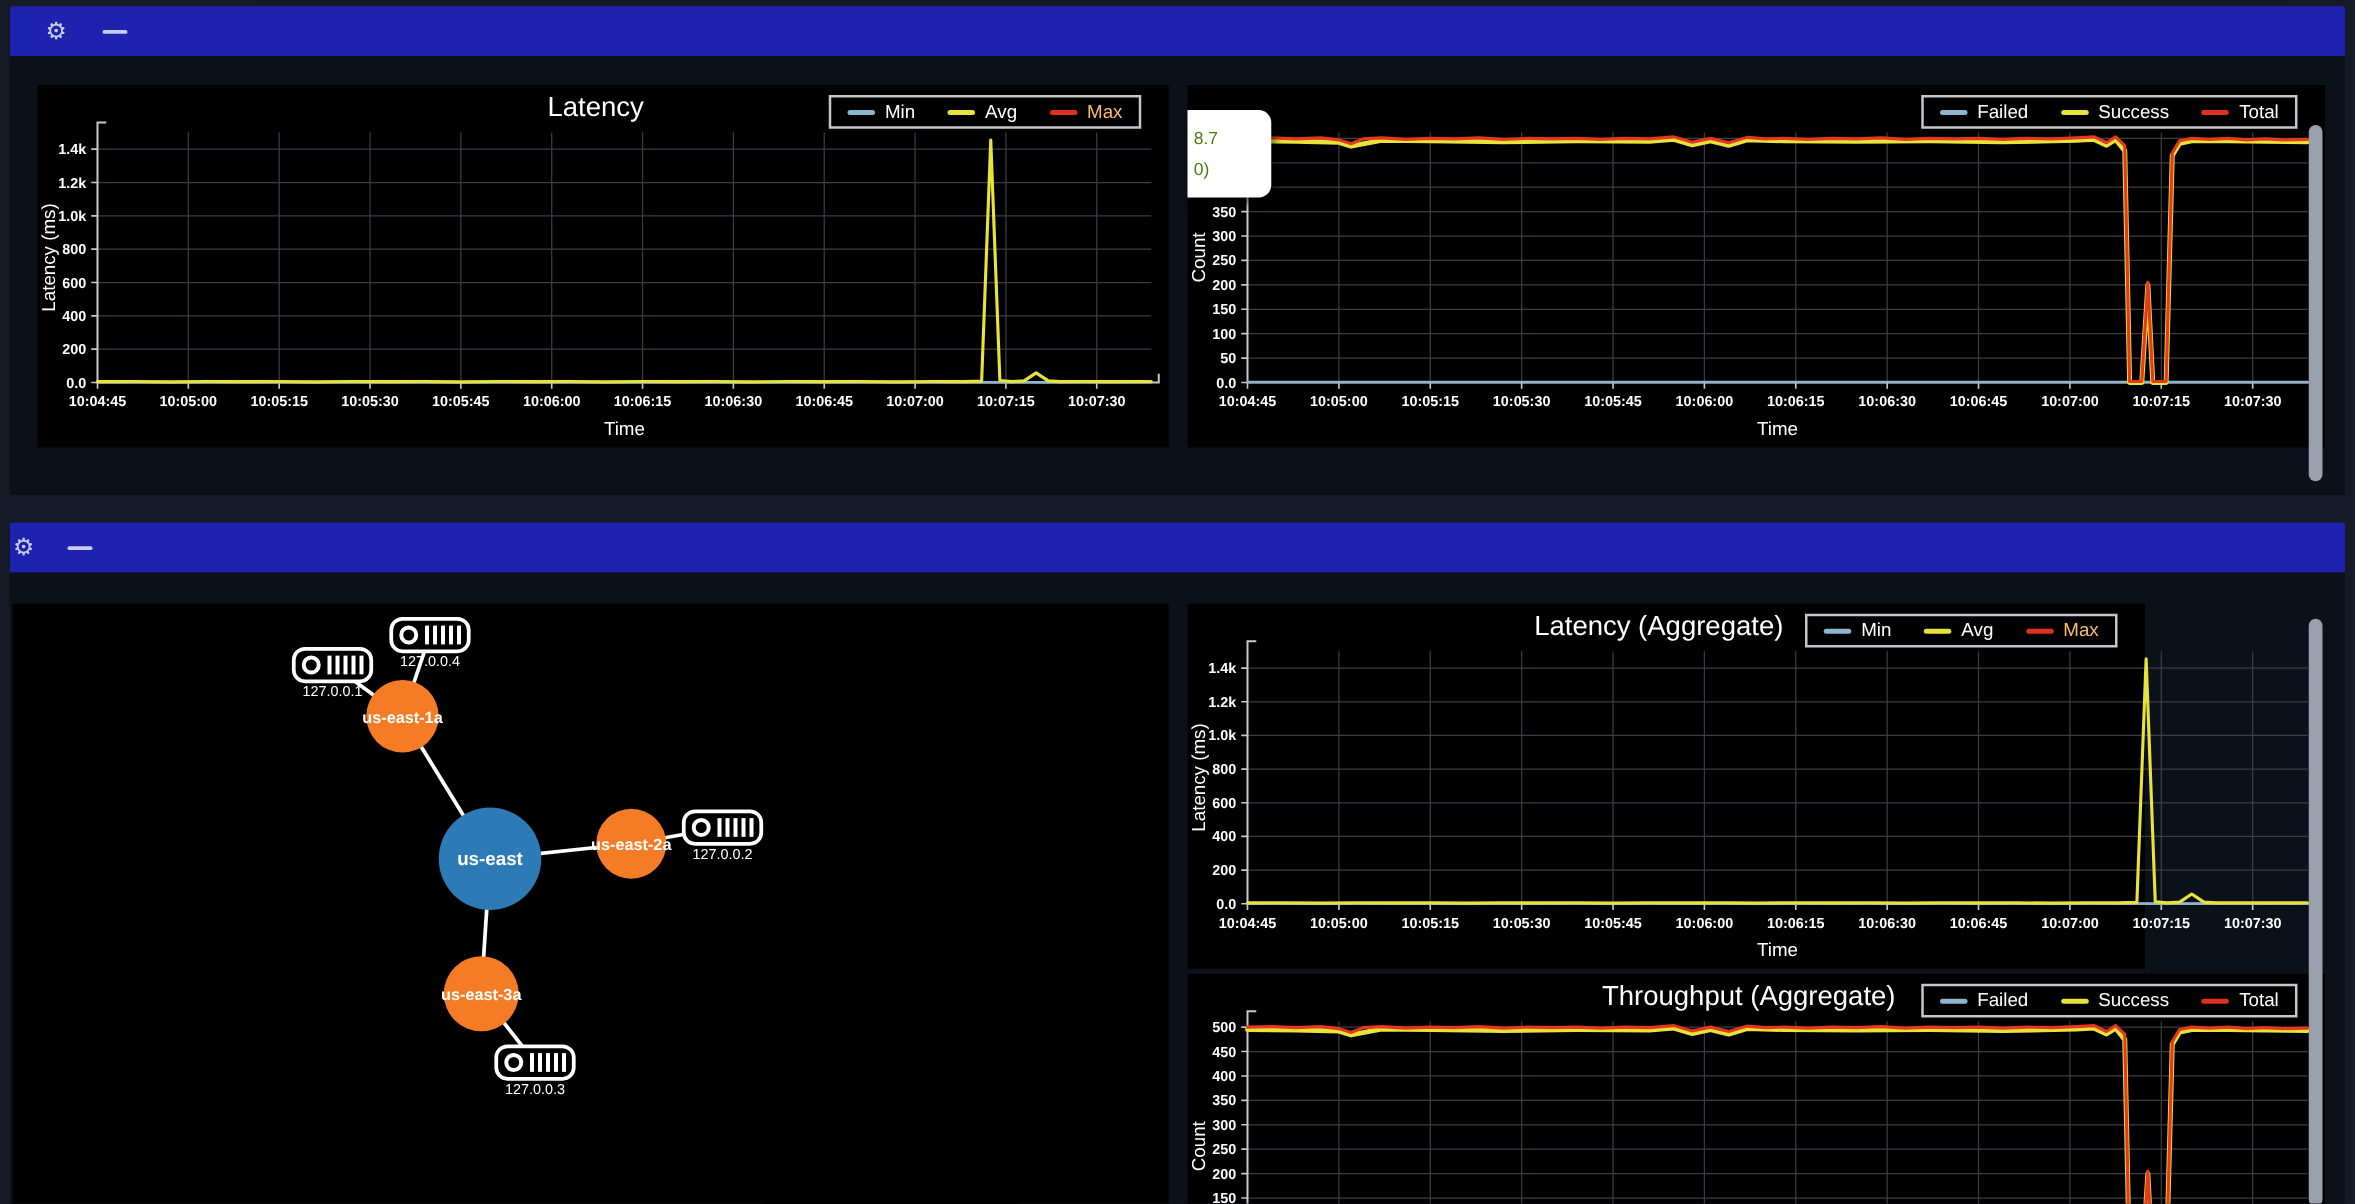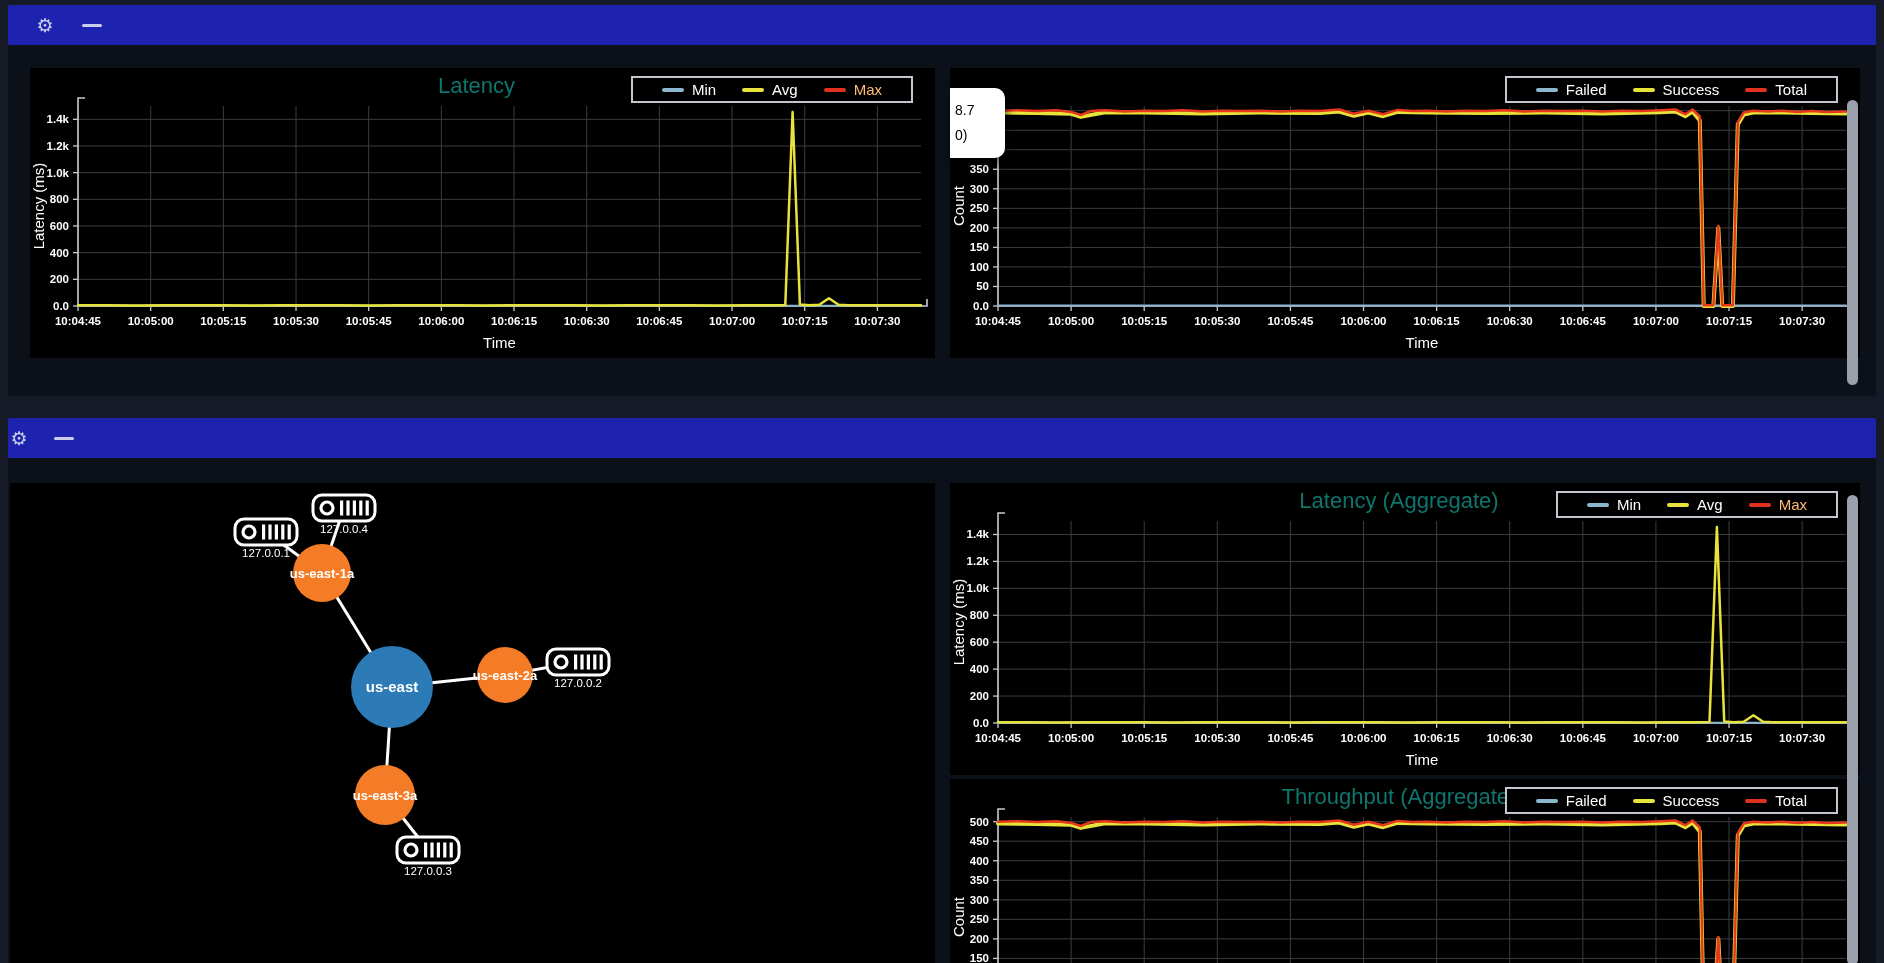--- a/index.html
+++ b/index.html
@@ -6,27 +6,27 @@
   #screen{position:relative;width:1884px;height:963px;overflow:hidden;background:#151a26;}
   .panel{position:absolute;left:8px;width:1868px;}
   .panel-header{height:40px;background:#1d23ae;display:flex;align-items:center;border-radius:2px 2px 0 0;}
   .panel-body{position:relative;background:#0c1018;overflow:visible;}
   .hicon{display:flex;align-items:center;justify-content:center;cursor:pointer;}
   .gear{color:#c9cdec;font-size:19px;line-height:1;width:22px;text-align:center;}
   .minus{width:20px;height:3px;background:#c9cdec;border-radius:2px;}
   .p2-title{color:#eef0f8;font-weight:bold;font-size:15.5px;margin-left:14px;flex:1;}
   .chart{position:absolute;background:#000;}
   .chart svg{position:absolute;left:0;top:0;}
-  .chart-title{position:absolute;top:5px;left:0;right:12px;text-align:center;font-size:22px;color:#0f766e;z-index:2;pointer-events:none;}
-  .legend{position:absolute;top:8px;right:22px;display:flex;align-items:center;border:2px solid #c3c7cd;background:#000;padding:3px 16px;z-index:3;margin-left:32px;}
+  .chart-title{position:absolute;top:5px;left:0;right:12px;text-align:center;font-size:22px;color:#ffffff;z-index:2;pointer-events:none;}
+  .legend{position:absolute;top:8px;right:22px;display:flex;align-items:center;border:2px solid #c3c7cd;background:#000;padding:3px 0;z-index:3;margin-left:32px;}
   .legend-item{display:flex;align-items:center;gap:8px;margin:0 13px;cursor:pointer;}
   .dash{width:22px;height:4px;border-radius:2px;display:inline-block;}
   .lbl{color:#fff;font-size:15px;white-space:nowrap;}
   .lbl.dim{color:#fdba74;}
-  .chart-tooltip{position:absolute;left:0;top:20px;width:50px;background:#fff;color:#000000;border-radius:0 10px 10px 0;padding:10px 0 10px 5px;font-size:14px;line-height:1.8;box-shadow:2px 3px 8px rgba(0,0,0,.6);z-index:4;}
+  .chart-tooltip{position:absolute;left:0;top:20px;width:50px;background:#fff;color:#4d7c0f;border-radius:0 10px 10px 0;padding:10px 12px 10px 5px;font-size:14px;line-height:1.8;box-shadow:2px 3px 8px rgba(0,0,0,.6);z-index:4;}
   .diagram{position:absolute;background:#000;overflow:hidden;}
   .scroll-thumb{position:absolute;width:11px;border-radius:6px;background:#99a0ac;right:18px;}
   svg text{font-family:"Liberation Sans",sans-serif;}
 </style>
 </head>
 <body>
 
 <div id="screen">
 
   <div class="panel" style="top:5px;">
@@ -302,21 +302,21 @@
             </g>
             <g>
               <circle cx="495" cy="192" r="28" fill="#f57c26"></circle>
               <text x="495" y="197" fill="#fff" font-size="13" font-weight="bold" text-anchor="middle">us-east-2a</text>
             </g>
             <g>
               <circle cx="375" cy="312" r="30" fill="#f57c26"></circle>
               <text x="375" y="317" fill="#fff" font-size="13" font-weight="bold" text-anchor="middle">us-east-3a</text>
             </g>
           </svg></div>
-      <div class="chart" style="left:942px;top:25px;width:910px;height:292px;">
+      <div class="chart" style="left:942px;top:25px;width:766px;height:292px;">
           <div class="chart-title">Latency (Aggregate)</div>
           <svg width="910" height="292">
             <g stroke="#3a3d43" stroke-width="1">
               <line x1="48" x2="896" y1="240" y2="240"></line>
               <line x1="48" x2="896" y1="213.06666666666666" y2="213.06666666666666"></line>
               <line x1="48" x2="896" y1="186.13333333333333" y2="186.13333333333333"></line>
               <line x1="48" x2="896" y1="159.2" y2="159.2"></line>
               <line x1="48" x2="896" y1="132.26666666666665" y2="132.26666666666665"></line>
               <line x1="48" x2="896" y1="105.33333333333334" y2="105.33333333333334"></line>
               <line x1="48" x2="896" y1="78.39999999999998" y2="78.39999999999998"></line>

